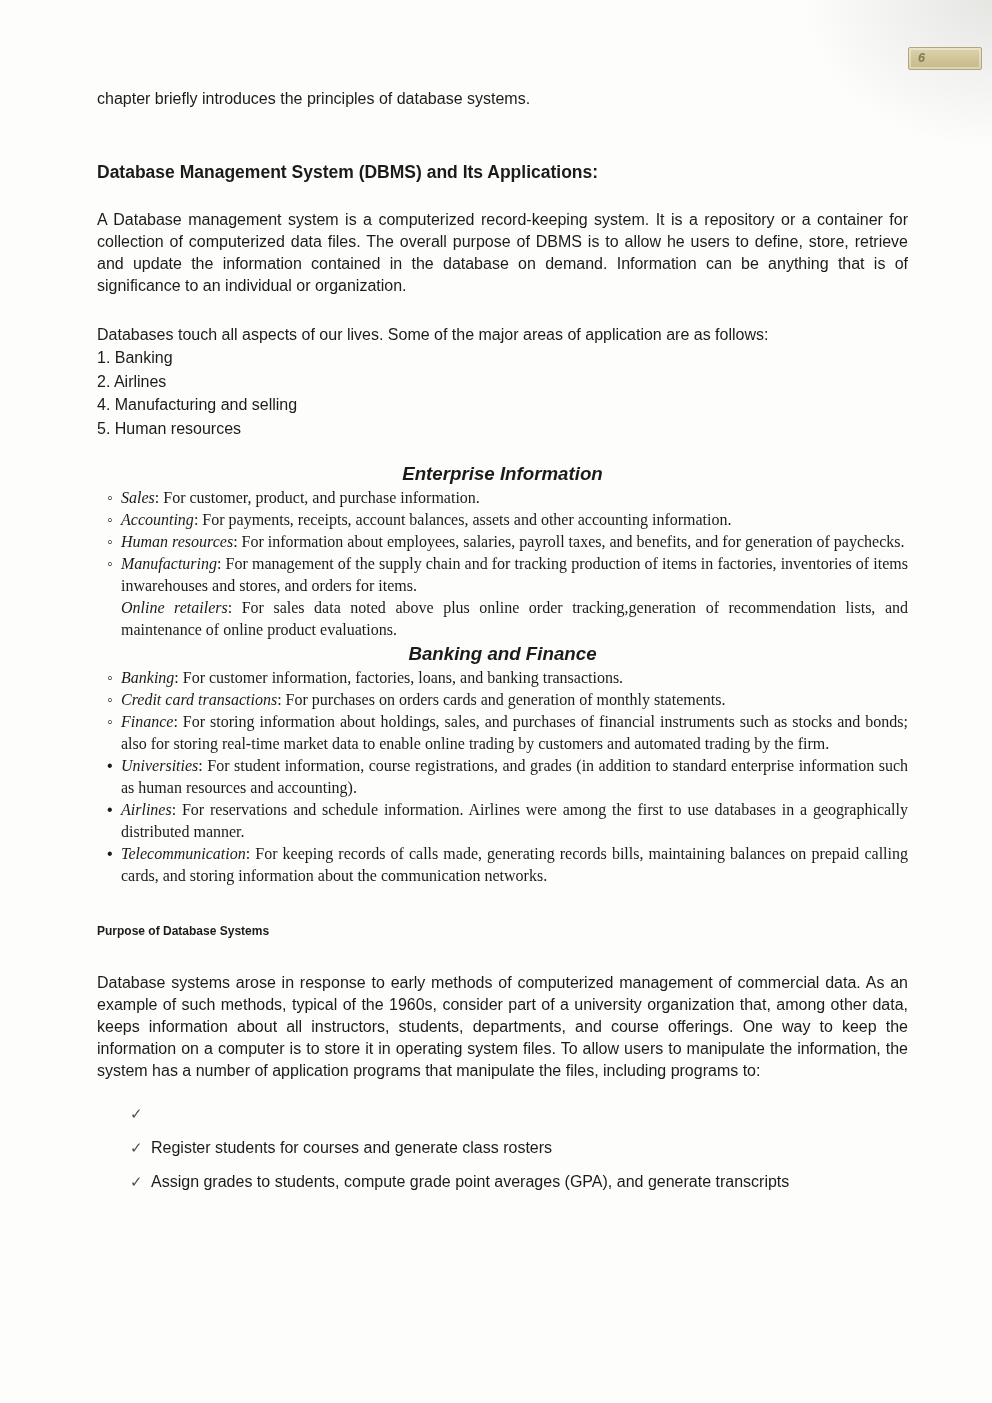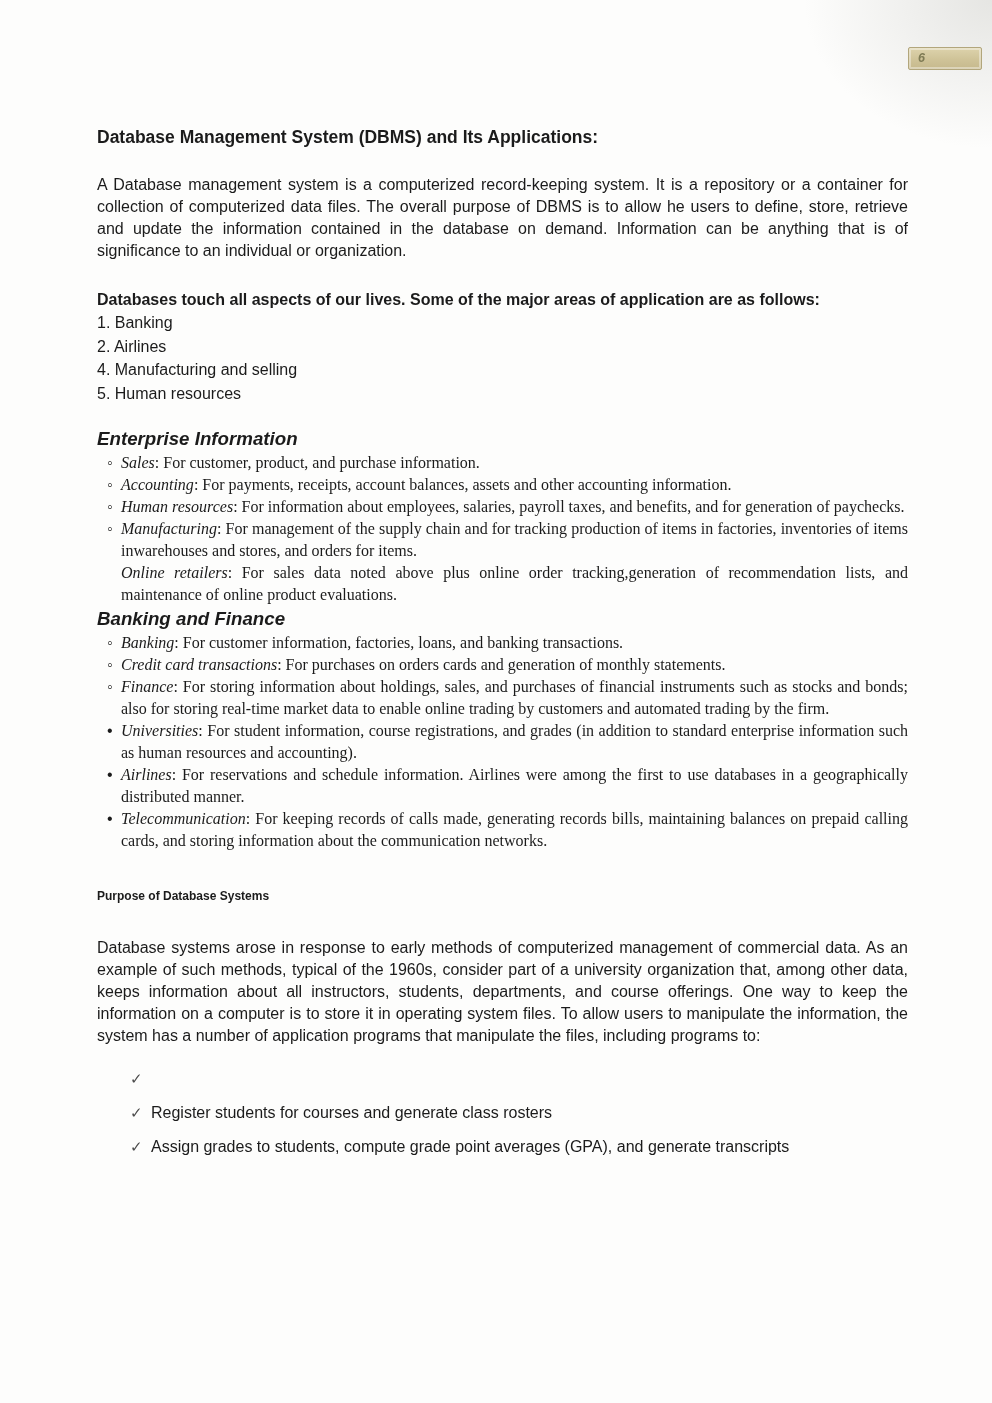--- a/index.html
+++ b/index.html
@@ -57,30 +57,31 @@
     font-size: 17.5px;
     line-height: 24px;
     font-weight: bold;
     margin-bottom: 25px;
     margin-top: 37px;
   }
 
   .par { text-align: justify; }
   .par-dbms { margin-bottom: 27px; }
 
-  .lead { font-weight: bold; text-align: justify; }
+  .lead { font-weight: normal; text-align: justify; }
 
   .num-list { margin-bottom: 22px; }
   .num-list .num-item { line-height: 23.5px; }
 
   .h-sub {
     font-weight: bold;
     font-style: italic;
     line-height: 23px;
     margin-bottom: 2px;
+    text-align: center;
   }
   .h-sub-gap { margin-top: 1px; }
 
   .bullet-list { margin-bottom: 1px; }
   .bullet-item { display: flex; }
   .bullet-item .marker {
     flex: 0 0 14px;
     margin-left: 10px;
     text-align: left;
   }
@@ -117,20 +118,21 @@
 <body>
 
 <div class="page">
 
   <div class="page-badge">
     <span class="num">6</span>
   </div>
 
   <div class="content">
 
+    <p class="intro">chapter briefly introduces the principles of database systems.</p>
 
     <h2 class="h-dbms">Database Management System (DBMS) and Its Applications:</h2>
 
     <p class="par par-dbms">A Database management system is a computerized record-keeping system. It is a repository or a container for collection of computerized data files. The overall purpose of DBMS is to allow he users to define, store, retrieve and update the information contained in the database on demand. Information can be anything that is of significance to an individual or organization.</p>
 
     <p class="lead">Databases touch all aspects of our lives. Some of the major areas of application are as follows:</p>
 
     <div class="num-list">
       <div class="num-item">1. Banking</div>
       <div class="num-item">2. Airlines</div>

